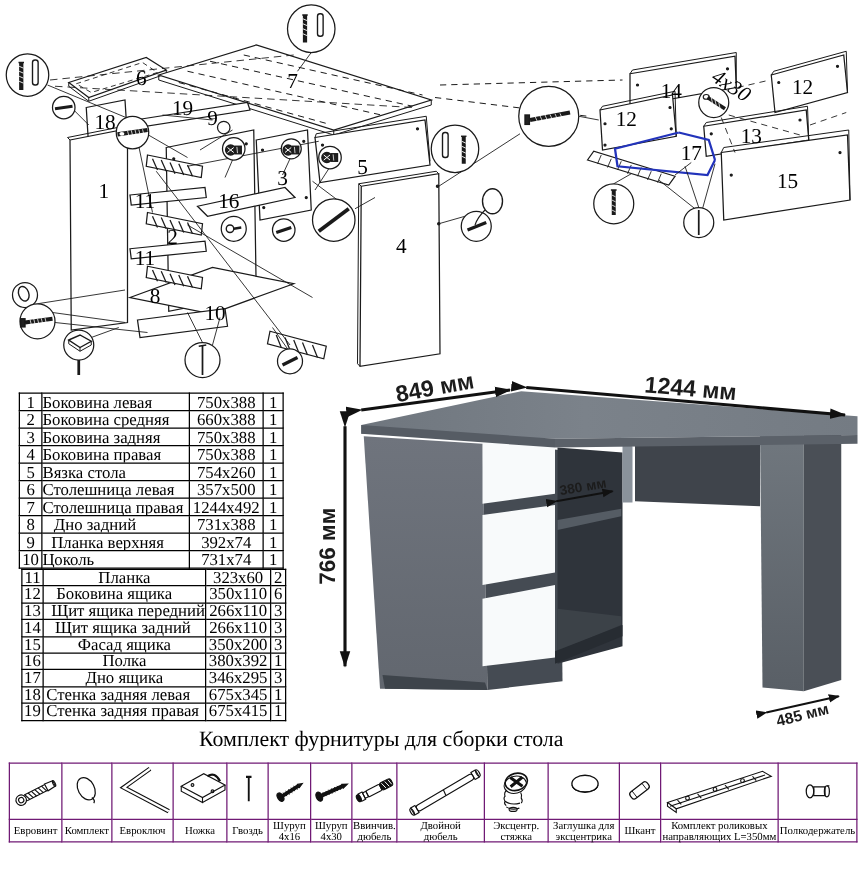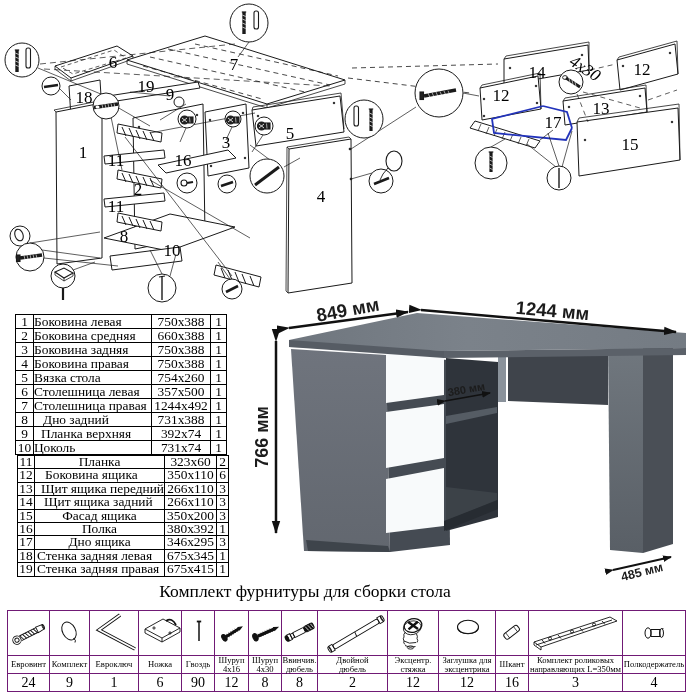--- a/index.html
+++ b/index.html
@@ -388,36 +388,20 @@
           <td>Гвоздь</td>
 <td>Шуруп<br>4x16</td>
           <td>Шуруп<br>4x30</td>
           <td>Ввинчив.<br>дюбель</td>
 <td>Двойной<br>дюбель</td>
           <td>Эксцентр.<br>стяжка</td>
           <td>Заглушка для<br>эксцентрика</td>
 <td>Шкант</td>
           <td>Комплект роликовых<br>направляющих L=350мм</td>
           <td>Полкодержатель</td>
-</tr>
-<tr class="hqty">
-<td>24</td>
-          <td>9</td>
-          <td>1</td>
-          <td>6</td>
-          <td>90</td>
-          <td>12</td>
-          <td>8</td>
-          <td>8</td>
-<td>2</td>
-          <td>12</td>
-          <td>12</td>
-          <td>16</td>
-          <td>3</td>
-          <td>4</td>
 </tr>
 </tbody>
     </table>
 
 <svg id="art" width="689" height="700" viewBox="0 0 689 700">
 <defs>
   <linearGradient id="gTop" x1="0" y1="0" x2="1" y2="0">
     <stop offset="0" stop-color="#6f767e"></stop>
           <stop offset="0.45" stop-color="#7b828a"></stop>
     <stop offset="1" stop-color="#747b83"></stop>

